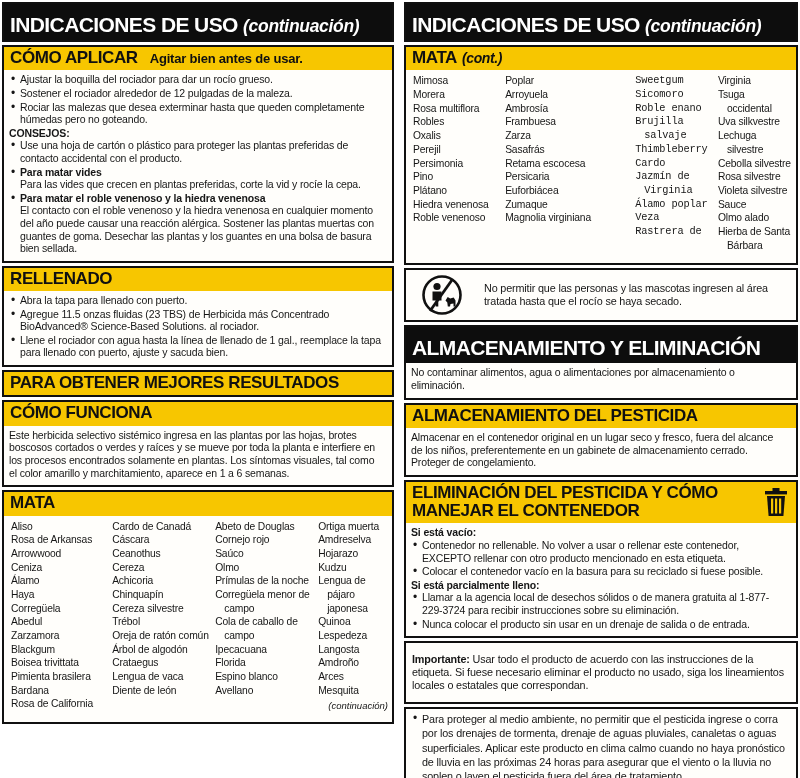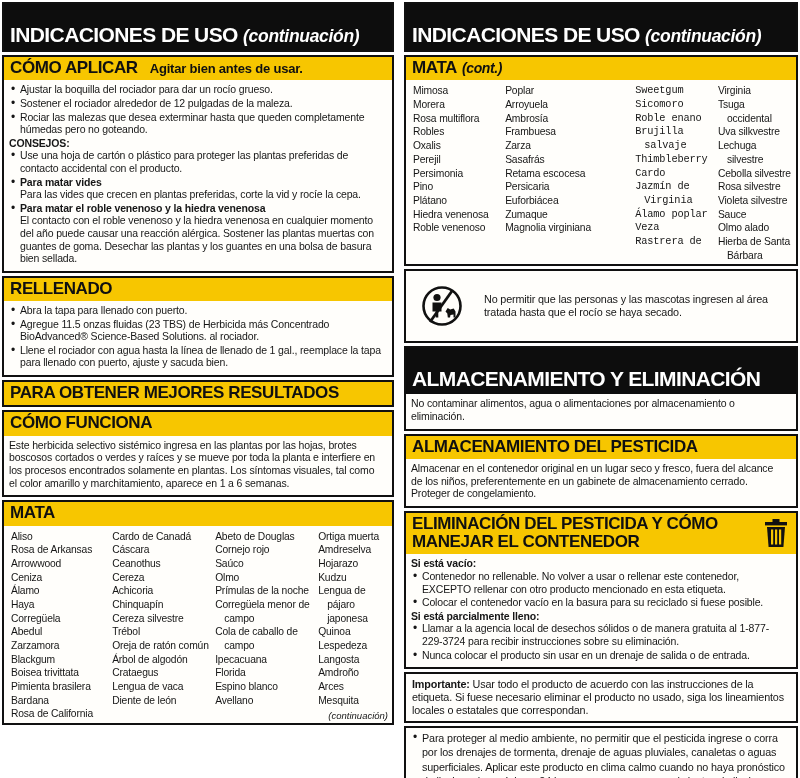--- a/index.html
+++ b/index.html
@@ -13,21 +13,21 @@
   }
   .col { position: absolute; top: 2px; display: flex; flex-direction: column; gap: 3px; }
   .col-left  { left: 2px;  width: 392px; }
   .col-right { left: 404px; width: 394px; }
 
   .box { border: 2px solid #101010; background: #fffefb; }
 
   .bar-black {
     background: #0d0d0d; color: #ffffff;
     font-weight: bold; font-size: 21px; letter-spacing: -0.6px;
-    padding: 20px 6px 4px 6px; line-height: 1.05;
+    padding: 10px 6px 4px 6px; line-height: 1.05;
     white-space: nowrap;
   }
   .bar-black .cont { font-style: italic; font-size: 17.5px; letter-spacing: -0.3px; }
 
   .bar-yellow {
     background: #f7c600; color: #101010;
     font-weight: bold; font-size: 17px; letter-spacing: -0.4px;
     padding: 2px 6px 3px 6px; line-height: 1.08;
     display: flex; align-items: baseline; gap: 12px;
   }
@@ -38,35 +38,35 @@
     padding: 3px 11px 5px 5px;
     font-size: 10.5px; line-height: 1.2; letter-spacing: -0.15px;
     font-weight: normal;
   }
   .bullet { position: relative; padding-left: 11px; margin-bottom: 1px; }
   .bullet::before { content: "\2022"; position: absolute; left: 2px; top: -1px; font-size: 12px; }
   .lead-label { font-weight: bold; }
   .tip-bold { font-weight: bold; display: block; }
   .tip-bold:empty { display: none; }
 
-  .kills-grid { display: flex; gap: 5px; padding: 4px 4px 2px 7px; }
+  .kills-grid { display: flex; gap: 5px; padding: 4px 4px 11px 7px; }
   .kcol { min-width: 0; }
   .kl { font-size: 10.3px; line-height: 1.33; letter-spacing: -0.15px;
         padding-left: 9px; text-indent: -9px; }
   .kills-left .kcol:nth-child(1){ flex: 0 0 25.5%; }
   .kills-left .kcol:nth-child(2){ flex: 0 0 26%; }
   .kills-left .kcol:nth-child(3){ flex: 0 0 26%; }
   .kills-left .kcol:nth-child(4){ flex: 1 1 auto; }
   .kills-right .kcol:nth-child(1){ flex: 0 0 23%; }
   .kills-right .kcol:nth-child(2){ flex: 0 0 33%; }
   .kills-right .kcol:nth-child(3){ flex: 0 0 20.5%; font-family: Liberation Mono, monospace; }
   .kills-right .kcol:nth-child(4){ flex: 1 1 auto; }
   .continuation-note { font-style: italic; font-size: 9.5px; text-align: right; padding-top: 3px; }
 
-  .warnbox { display: flex; align-items: center; gap: 14px; padding: 14px 8px; }
+  .warnbox { display: flex; align-items: center; gap: 14px; padding: 4px 8px; }
   .warnbox .wtext { font-size: 10.8px; line-height: 1.25; letter-spacing: -0.15px; flex: 1; }
   .no-entry { flex: 0 0 56px; display: flex; justify-content: center; }
 
   .two-line-bar { align-items: center; gap: 28px; }
   .two-line-bar .bar-title { flex: 1; white-space: normal; }
   .trash-wrap { flex: 0 0 30px; display: flex; justify-content: flex-end; padding-right: 2px; }
 
   .imp-label { font-weight: bold; }
   .p-block { margin-bottom: 1px; }
 </style>
@@ -321,21 +321,21 @@
         </div>
       <div class="lead-label">Si está parcialmente lleno:</div>
       <div>
           <div class="bullet">Llamar a la agencia local de desechos sólidos o de manera gratuita al 1-877-229-3724 para recibir instrucciones sobre su eliminación.</div>
           <div class="bullet">Nunca colocar el producto sin usar en un drenaje de salida o de entrada.</div>
         </div>
     </div>
   </div>
 
   <div class="box">
-    <div class="content" style="font-size:10.8px; padding:4px 6px">
+    <div class="content" style="font-size:10.8px; padding:10px 6px">
       <span class="imp-label">Importante:</span><span> Usar todo el producto de acuerdo con las instrucciones de la etiqueta. Si fuese necesario eliminar el producto no usado, siga los lineamientos locales o estatales que correspondan.</span>
     </div>
   </div>
 
   <div class="box">
     <div class="content" style="font-size:10.8px; line-height:1.32">
       <div>
           <div class="bullet">Para proteger al medio ambiente, no permitir que el pesticida ingrese o corra por los drenajes de tormenta, drenaje de aguas pluviales, canaletas o aguas superficiales. Aplicar este producto en clima calmo cuando no haya pronóstico de lluvia en las próximas 24 horas para asegurar que el viento o la lluvia no soplen o laven el pesticida fuera del área de tratamiento.</div>
         </div>
     </div>

